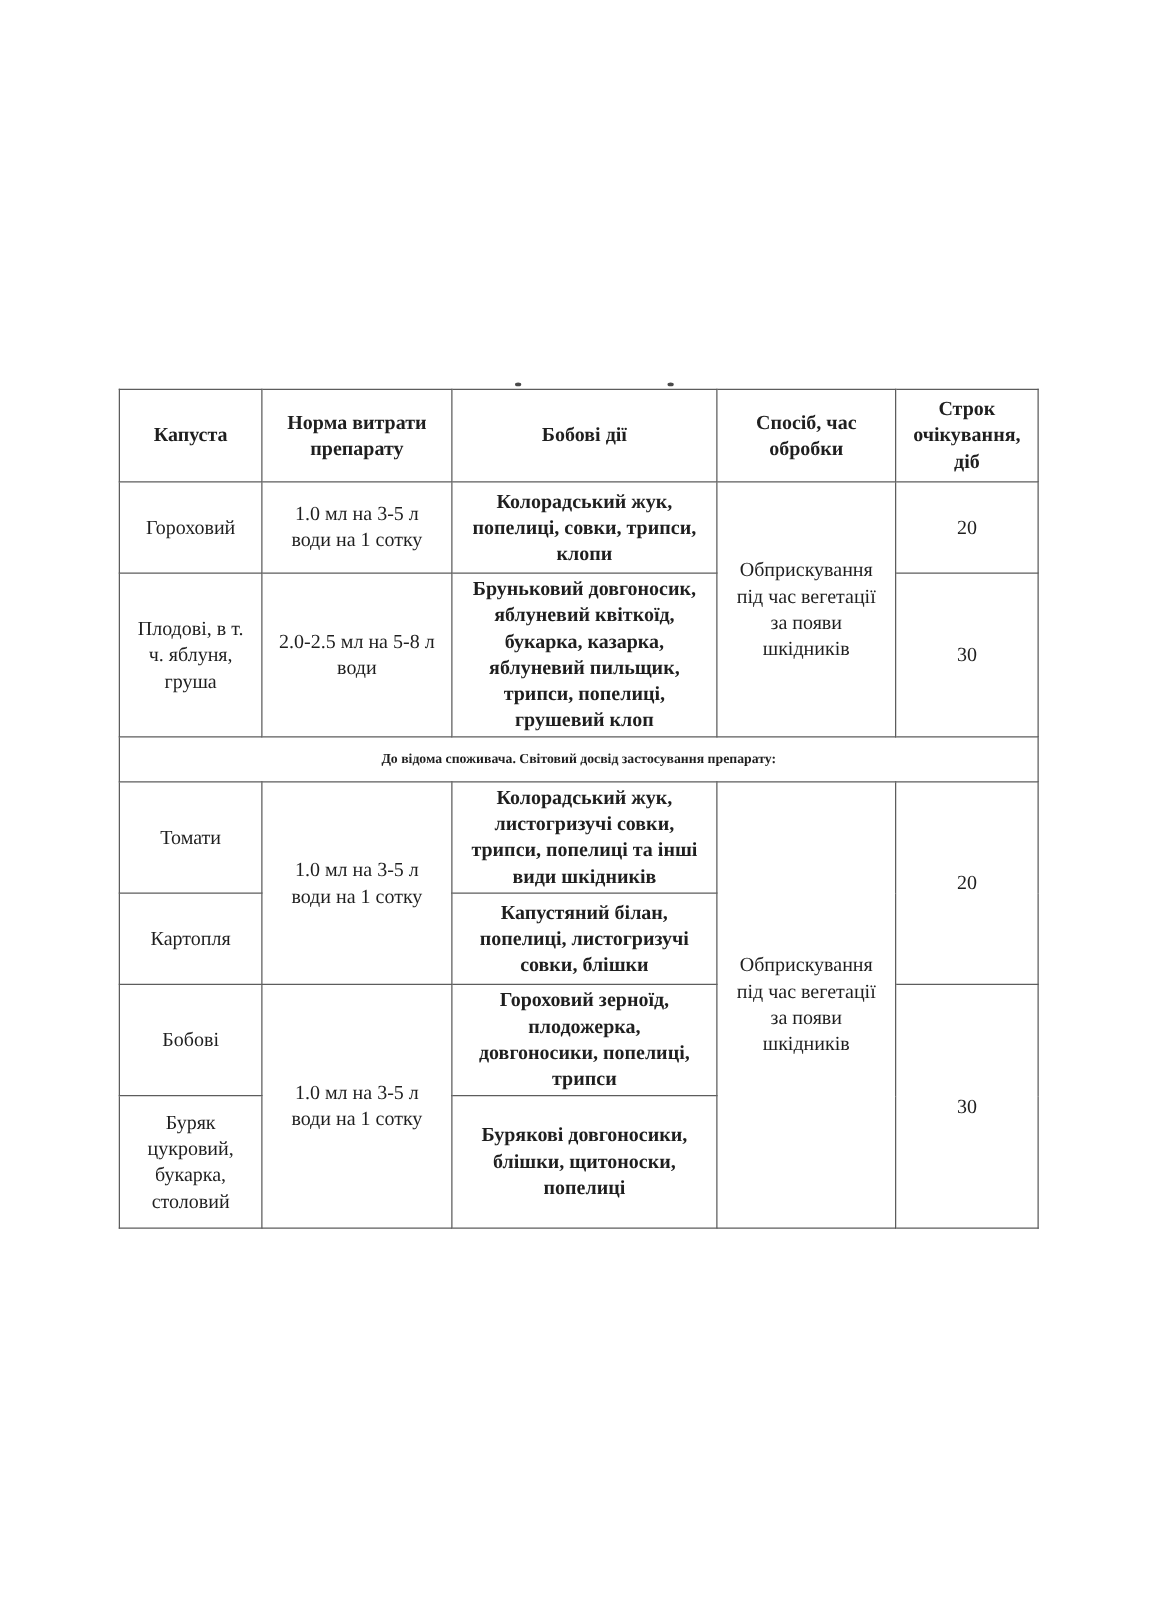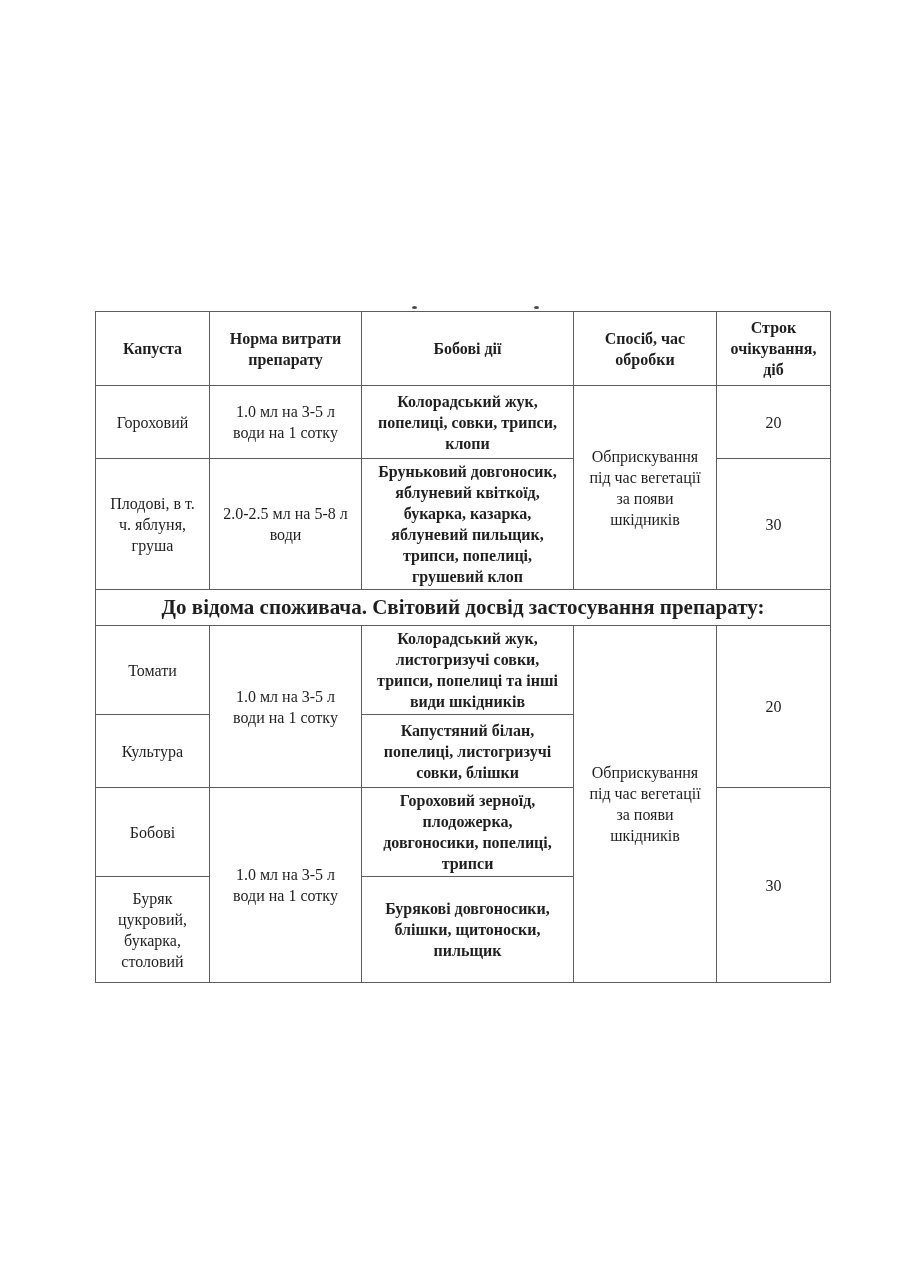--- a/index.html
+++ b/index.html
@@ -45,21 +45,21 @@
   tr.r-header { height: 74px; }
   tr.r1 { height: 73px; }
   tr.r2 { height: 131px; }
   tr.r-note { height: 36px; }
   tr.r3 { height: 89px; }
   tr.r4 { height: 73px; }
   tr.r5 { height: 71px; }
   tr.r6 { height: 106px; }
   tr.r-note td {
     font-weight: bold;
-    font-size: 21px;
+    font-size: 11px;
     padding: 2px 4px;
   }
   .artifact {
     position: absolute;
     width: 5px;
     height: 3px;
     background: #4a4a4a;
     border-radius: 50%;
   }
   .artifact.a1 { left: 412px; top: 306px; }
@@ -112,31 +112,31 @@
 
     <tr class="r3">
       <td class="cell-culture">Томати</td>
       <td class="cell-rate" rowspan="2">1.0 мл на 3-5 л води на 1 сотку</td>
       <td class="cell-spectrum">Колорадський жук, листогризучі совки, трипси, попелиці та інші види шкідників</td>
       <td class="cell-method" rowspan="4">Обприскування під час вегетації за появи шкідників</td>
       <td rowspan="2">20</td>
     </tr>
 
     <tr class="r4">
-      <td class="cell-culture">Культура</td>
+      <td class="cell-culture">Картопля</td>
       <td class="cell-spectrum">Капустяний білан, попелиці, листогризучі совки, блішки</td>
     </tr>
 
     <tr class="r5">
       <td class="cell-culture">Бобові</td>
       <td class="cell-rate" rowspan="2">1.0 мл на 3-5 л води на 1 сотку</td>
       <td class="cell-spectrum">Гороховий зерноїд, плодожерка, довгоносики, попелиці, трипси</td>
       <td rowspan="2">30</td>
     </tr>
 
     <tr class="r6">
       <td class="cell-culture">Буряк цукровий, букарка, столовий</td>
-      <td class="cell-spectrum">Бурякові довгоносики, блішки, щитоноски, пильщик</td>
+      <td class="cell-spectrum">Бурякові довгоносики, блішки, щитоноски, попелиці</td>
     </tr>
   </tbody>
     </table>
 
 </div>
 
 </body></html>

